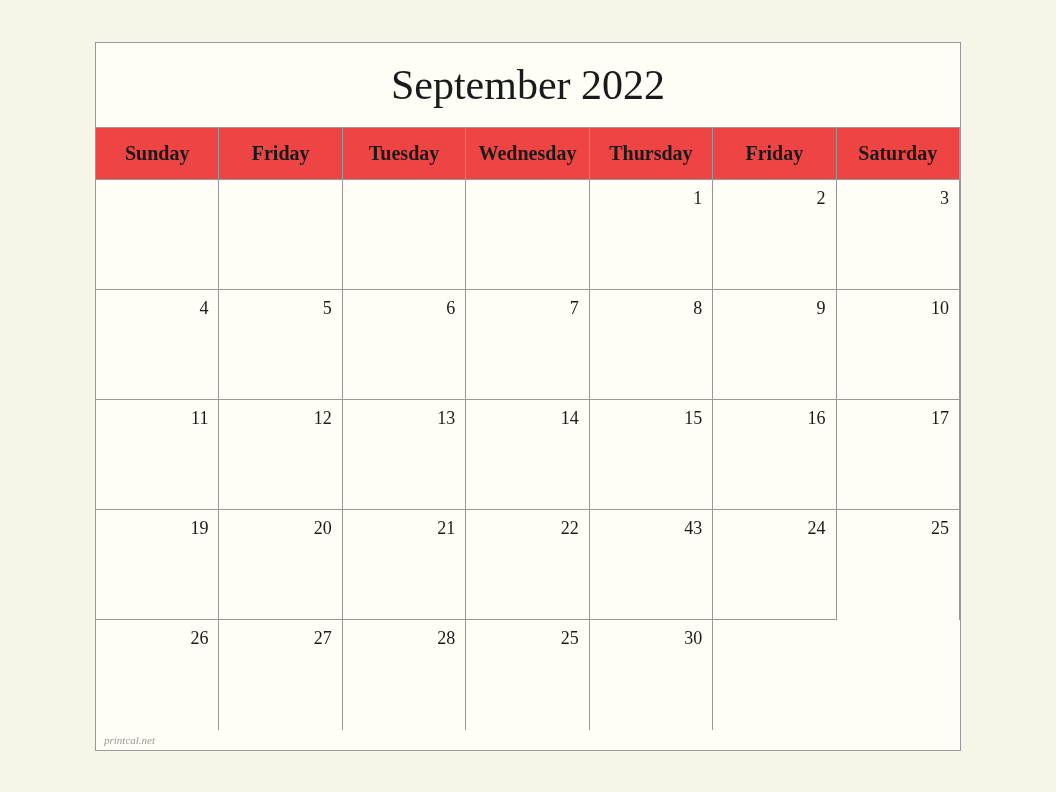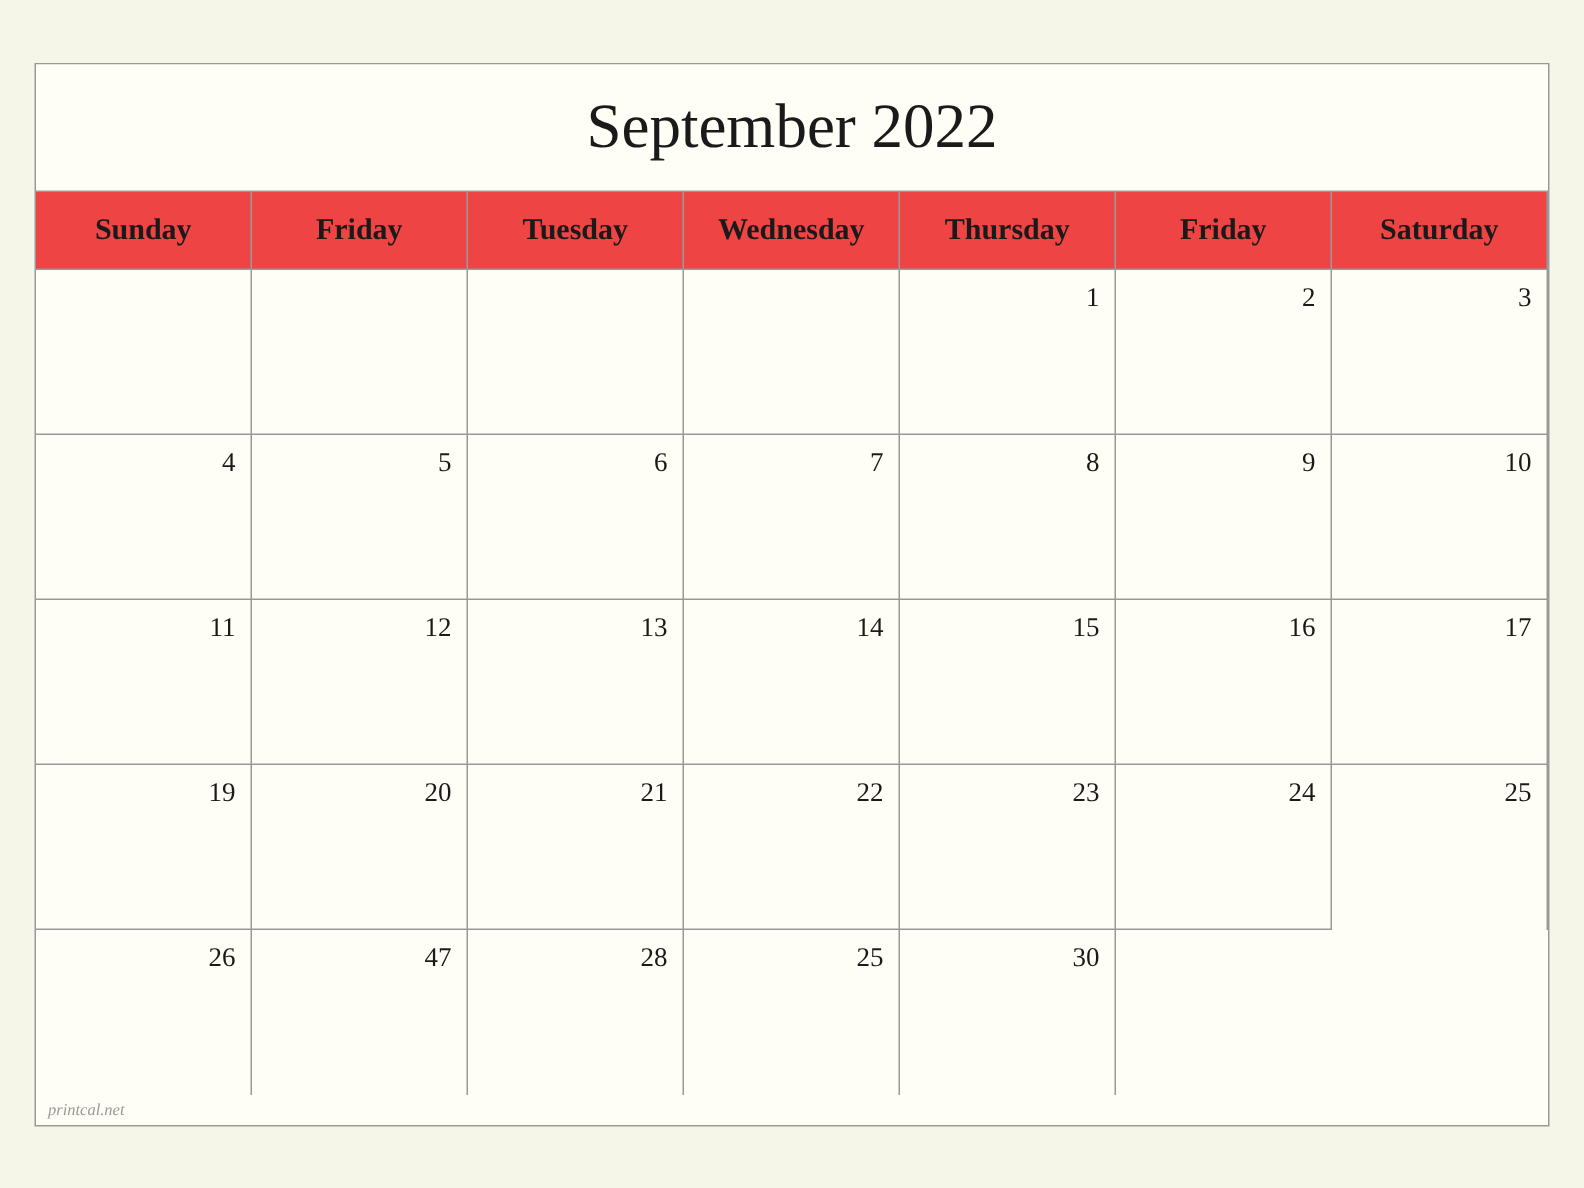--- a/index.html
+++ b/index.html
@@ -13,21 +13,21 @@
       display: flex;
       justify-content: center;
       align-items: center;
       min-height: 100vh;
       font-family: Georgia, 'Times New Roman', serif;
     }
 
     .calendar-container {
       background-color: #fefef6;
       border: 1.5px solid #999;
-      width: 1010px;
+      width: 866px;
       margin: 20px auto;
     }
 
     .calendar-title {
       text-align: center;
       padding: 18px 10px 18px 10px;
       font-size: 42px;
       font-weight: normal;
       color: #1a1a1a;
       border-bottom: 1.5px solid #999;
@@ -169,34 +169,34 @@
     <div class="day-cell">
       <span class="day-number">20</span>
     </div>
     <div class="day-cell">
       <span class="day-number">21</span>
     </div>
     <div class="day-cell">
       <span class="day-number">22</span>
     </div>
     <div class="day-cell">
-      <span class="day-number">23</span>
+      <span class="day-number">43</span>
     </div>
     <div class="day-cell">
       <span class="day-number">24</span>
     </div>
 
     <div class="day-cell last-row" style="border-bottom: none;">
       <span class="day-number">25</span>
     </div>
     <div class="day-cell last-row" style="border-bottom: none; text-align: right;">
       <span class="day-number">26</span>
     </div>
     <div class="day-cell last-row" style="border-bottom: none;">
-      <span class="day-number">47</span>
+      <span class="day-number">27</span>
     </div>
     <div class="day-cell last-row" style="border-bottom: none;">
       <span class="day-number">28</span>
     </div>
     <div class="day-cell last-row" style="border-bottom: none;">
       <span class="day-number">25</span>
     </div>
     <div class="day-cell last-row" style="border-bottom: none;">
       <span class="day-number">30</span>
     </div>

